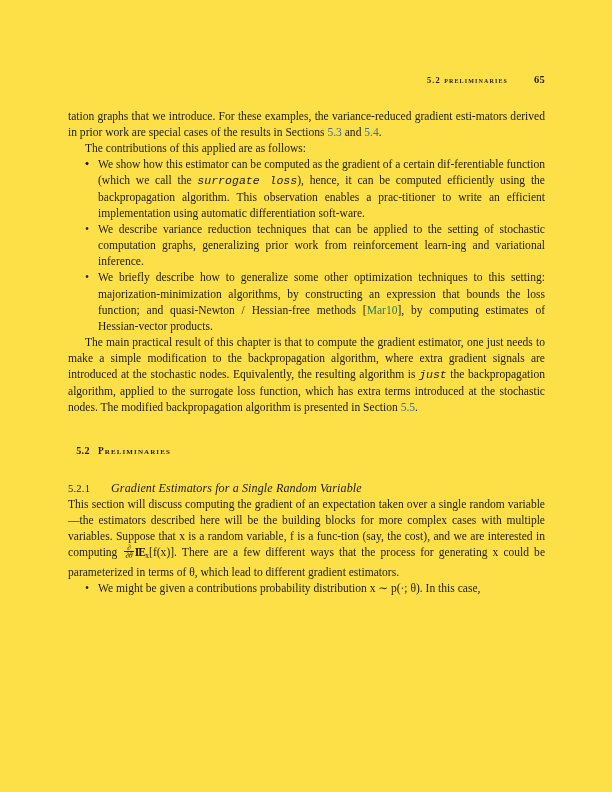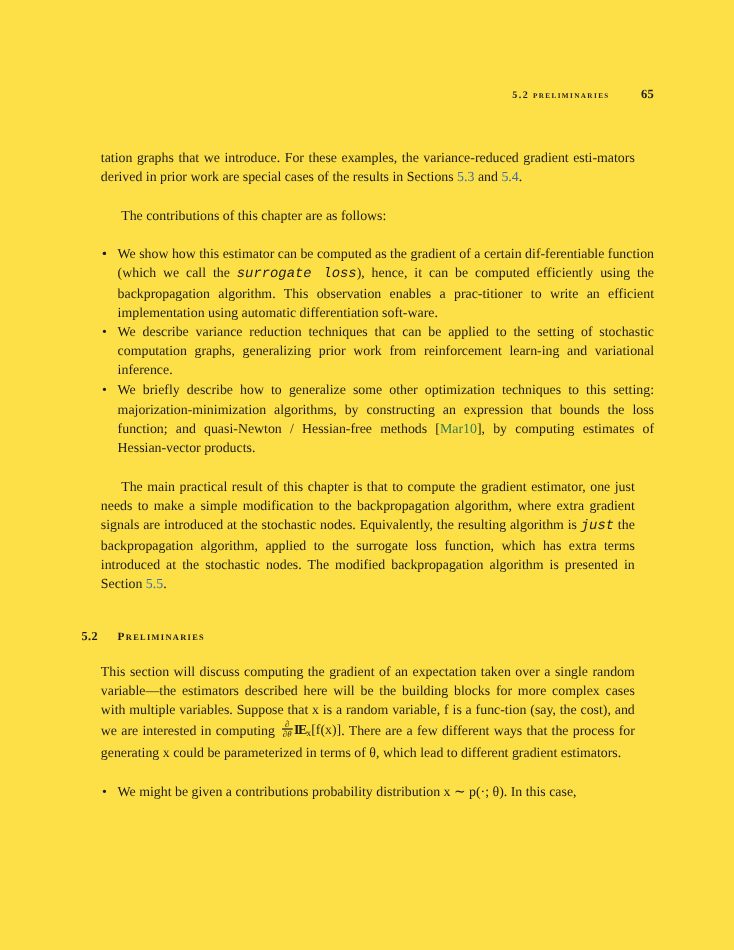--- a/index.html
+++ b/index.html
@@ -50,21 +50,21 @@
   }
 
   
   .textblock {
     position: absolute;
     top: 108px;
     left: 68px;
     width: 477px;
   }
   p.body {
-    margin: 16px;
+    margin: 0;
     font-size: 11.55px;
     line-height: 16.05px;
     text-align: justify;
     text-justify: inter-word;
     hyphens: manual;
     color: #1b1b1b;
   }
   p.body.cont { text-indent: 0; }
   p.body.indent { text-indent: 17px; }
 
@@ -109,20 +109,21 @@
     color: #1b1b1b;
     display: flex;
     align-items: baseline;
   }
   .sec-num {
     font-weight: bold;
     font-size: 10.2px;
     letter-spacing: 0.3px;
     width: 30px;
     flex: 0 0 30px;
+    text-align: center;
   }
   .sec-title {
     font-variant: small-caps;
     text-transform: lowercase;
   }
   .sec-title::first-letter { text-transform: none; }
 
   .subsec-head {
     margin-top: 25px;
     display: flex;
@@ -176,39 +177,43 @@
 
   <div class="running-head">
     <span class="rh-title">5.2  PRELIMINARIES</span>
     <span class="rh-page">65</span>
   </div>
 
   <div class="textblock">
 
     <p class="body cont"><span>tation graphs that we introduce. For these examples, the variance-reduced gradient esti-mators derived in prior work are special cases of the results in Sections </span><a class="xref" href="#">5.3</a><span> and </span><a class="xref" href="#">5.4</a><span>.</span></p>
 
-    <p class="body indent">The contributions of this chapter are as follows:</p>
+    <p class="body indent">The contributions of this applied are as follows:</p>
 
     <ul class="bullets">
       <li><span class="dot">•</span></li>
 
       <li><span class="dot">•</span><span>We show how this estimator can be computed as the gradient of a certain dif-ferentiable function (which we call the </span><i class="it">surrogate loss</i><span>), hence, it can be computed efficiently using the backpropagation algorithm. This observation enables a prac-titioner to write an efficient implementation using automatic differentiation soft-ware.</span></li>
 
       <li><span class="dot">•</span><span>We describe variance reduction techniques that can be applied to the setting of stochastic computation graphs, generalizing prior work from reinforcement learn-ing and variational inference.</span></li>
 
       <li><span class="dot">•</span><span>We briefly describe how to generalize some other optimization techniques to this setting: majorization-minimization algorithms, by constructing an expression that bounds the loss function; and quasi-Newton / Hessian-free methods [</span><a class="cite" href="#">Mar10</a><span>], by computing estimates of Hessian-vector products.</span></li>
     </ul>
 
     <p class="body indent"><span>The main practical result of this chapter is that to compute the gradient estimator, one just needs to make a simple modification to the backpropagation algorithm, where extra gradient signals are introduced at the stochastic nodes. Equivalently, the resulting algorithm is </span><i class="it">just</i><span> the backpropagation algorithm, applied to the surrogate loss function, which has extra terms introduced at the stochastic nodes. The modified backpropagation algorithm is presented in Section </span><a class="xref" href="#">5.5</a><span>.</span></p>
 
     <div class="sec-head">
       <span class="sec-num">5.2</span>
       <span class="sec-title">PRELIMINARIES</span>
     </div>
 
+    <div class="subsec-head">
+      <span class="subsec-num">5.2.1</span>
+      <span class="subsec-title">Gradient Estimators for a Single Random Variable</span>
+    </div>
 
     <p class="body cont after-subsec"><span>This section will discuss computing the gradient of an expectation taken over a single random variable—the estimators described here will be the building blocks for more complex cases with multiple variables. Suppose that x is a random variable, f is a func-tion (say, the cost), and we are interested in computing </span><span class="math"><span class="frac"><span class="num">∂</span><span class="den">∂θ</span></span><span class="bbE">E</span><sub class="msub">x</sub><span class="mvar">[f(x)]</span></span><span>. There are a few different ways that the process for generating x could be parameterized in terms of θ, which lead to different gradient estimators.</span></p>
 
     <ul class="bullets">
       <li><span class="dot">•</span><span>We might be given a contributions probability distribution x ∼ p(·; θ). In this case,</span></li>
     </ul>
 
   </div>
 </div>
 

